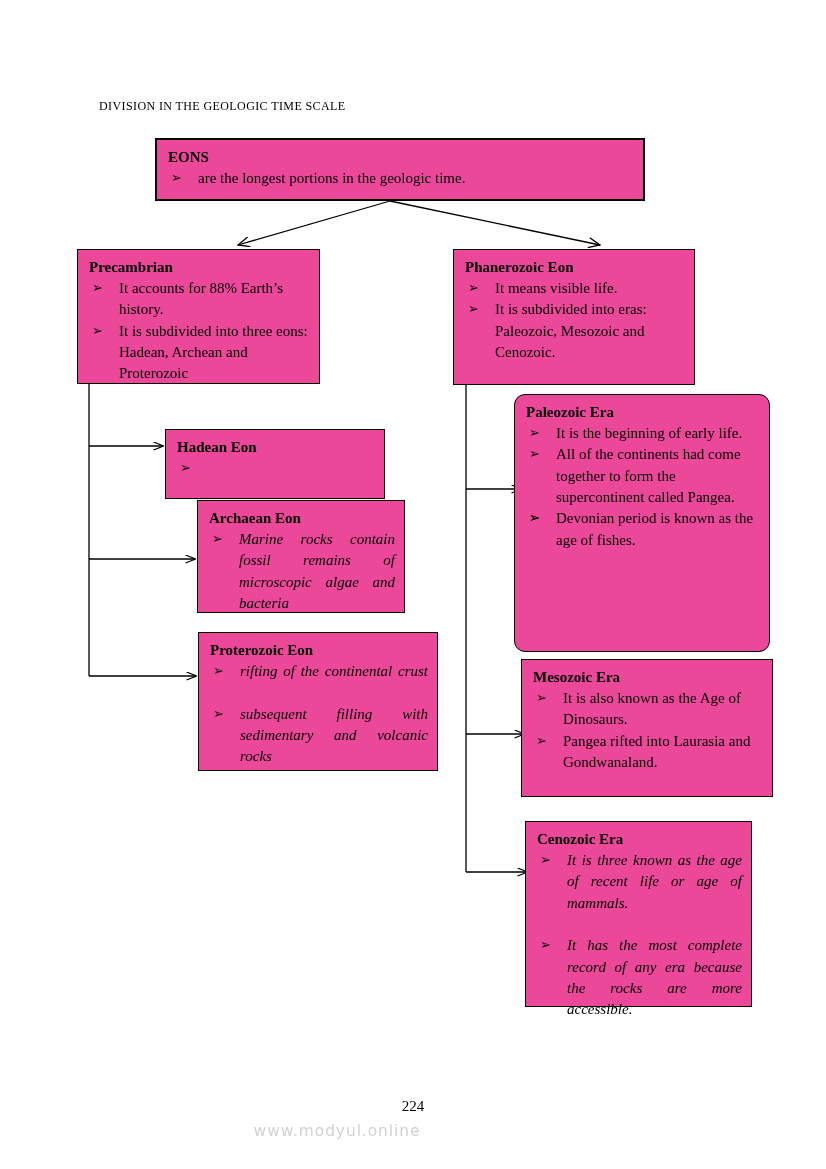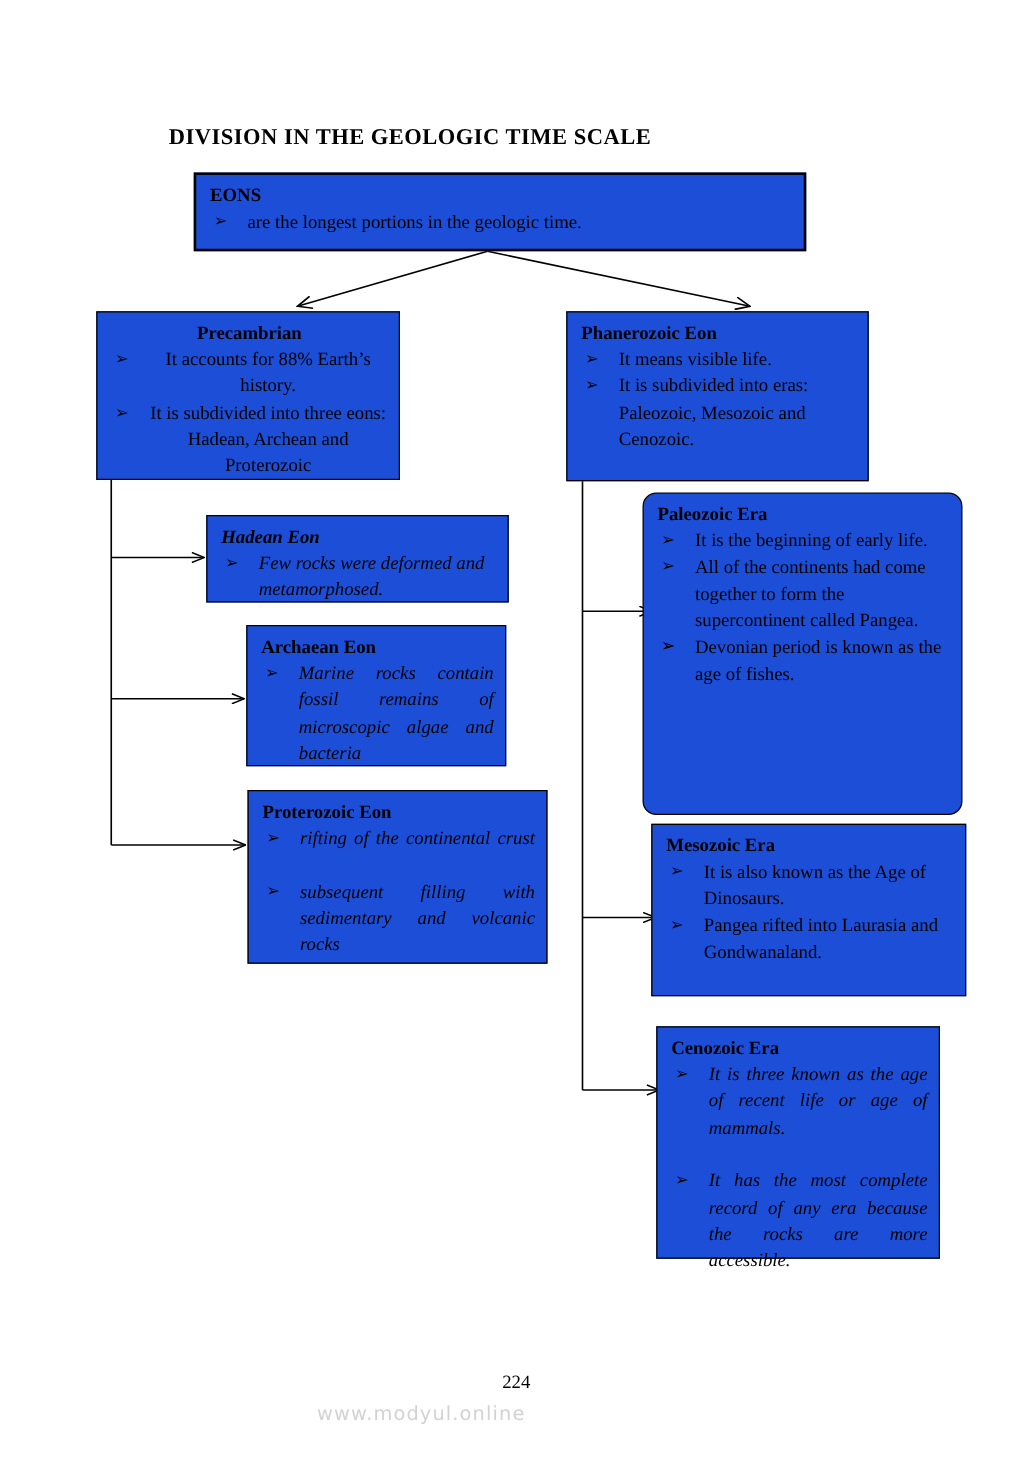--- a/index.html
+++ b/index.html
@@ -21,33 +21,32 @@
     left: 0; top: 0;
     width: 826px;
     height: 1169px;
   }
 
   
   .page-title {
     position: absolute;
     left: 99px;
     top: 99px;
-    font-size: 18px;
-    font-weight: bold;
+    font-size: 12px;
+    font-weight: normal;
     letter-spacing: 0.4px;
     white-space: nowrap;
-    margin-left: 36px;
   }
 
   
   .node {
     position: absolute;
     box-sizing: border-box;
     border: 1.3px solid #000;
-    background: #1d4ed8;
+    background: #ec4899;
     z-index: 5;
   }
   .node.thick { border-width: 2.2px; }
 
   .node-inner {
     padding: 8px 9px 6px 11px;
   }
   .node-title {
     font-weight: bold;
     font-size: 15px;
@@ -159,21 +158,21 @@
     <div class="node-inner">
       <div class="node-title">EONS</div>
       <ul class="bullets">
         <li>
           <span class="bullet-glyph">➢</span><span class="txt">are the longest portions in the geologic time.</span>
         </li>
       </ul>
     </div>
   </div>
 
-  <div class="node" style="left:77px; top:249px; width:243px; height:135px;text-align:center;">
+  <div class="node" style="left:77px; top:249px; width:243px; height:135px;">
     <div class="node-inner">
       <div class="node-title">Precambrian</div>
       <ul class="bullets">
         <li>
           <span class="bullet-glyph">➢</span><span class="txt">It accounts for 88% Earth’s history.</span>
         </li>
         <li>
           <span class="bullet-glyph">➢</span><span class="txt">It is subdivided into three eons:  Hadean, Archean and Proterozoic</span>
         </li>
       </ul>
@@ -187,26 +186,26 @@
         <li>
           <span class="bullet-glyph">➢</span><span class="txt">It means visible life.</span>
         </li>
         <li>
           <span class="bullet-glyph">➢</span><span class="txt">It is subdivided into eras: Paleozoic, Mesozoic and Cenozoic.</span>
         </li>
       </ul>
     </div>
   </div>
 
-  <div class="node" style="left:165px; top:412px; width:242px; height:70px;font-style:italic;">
+  <div class="node" style="left:165px; top:429px; width:220px; height:70px;">
     <div class="node-inner">
       <div class="node-title">Hadean Eon</div>
       <ul class="bullets ind-sm">
         <li>
-          <span class="bullet-glyph">➢</span><span class="txt">Few rocks were deformed and metamorphosed.</span>
+          <span class="bullet-glyph">➢</span>
         </li>
       </ul>
     </div>
   </div>
 
   <div class="node" style="left:197px; top:500px; width:208px; height:113px;">
     <div class="node-inner">
       <div class="node-title">Archaean Eon</div>
       <ul class="bullets">
         <li class="justify">

